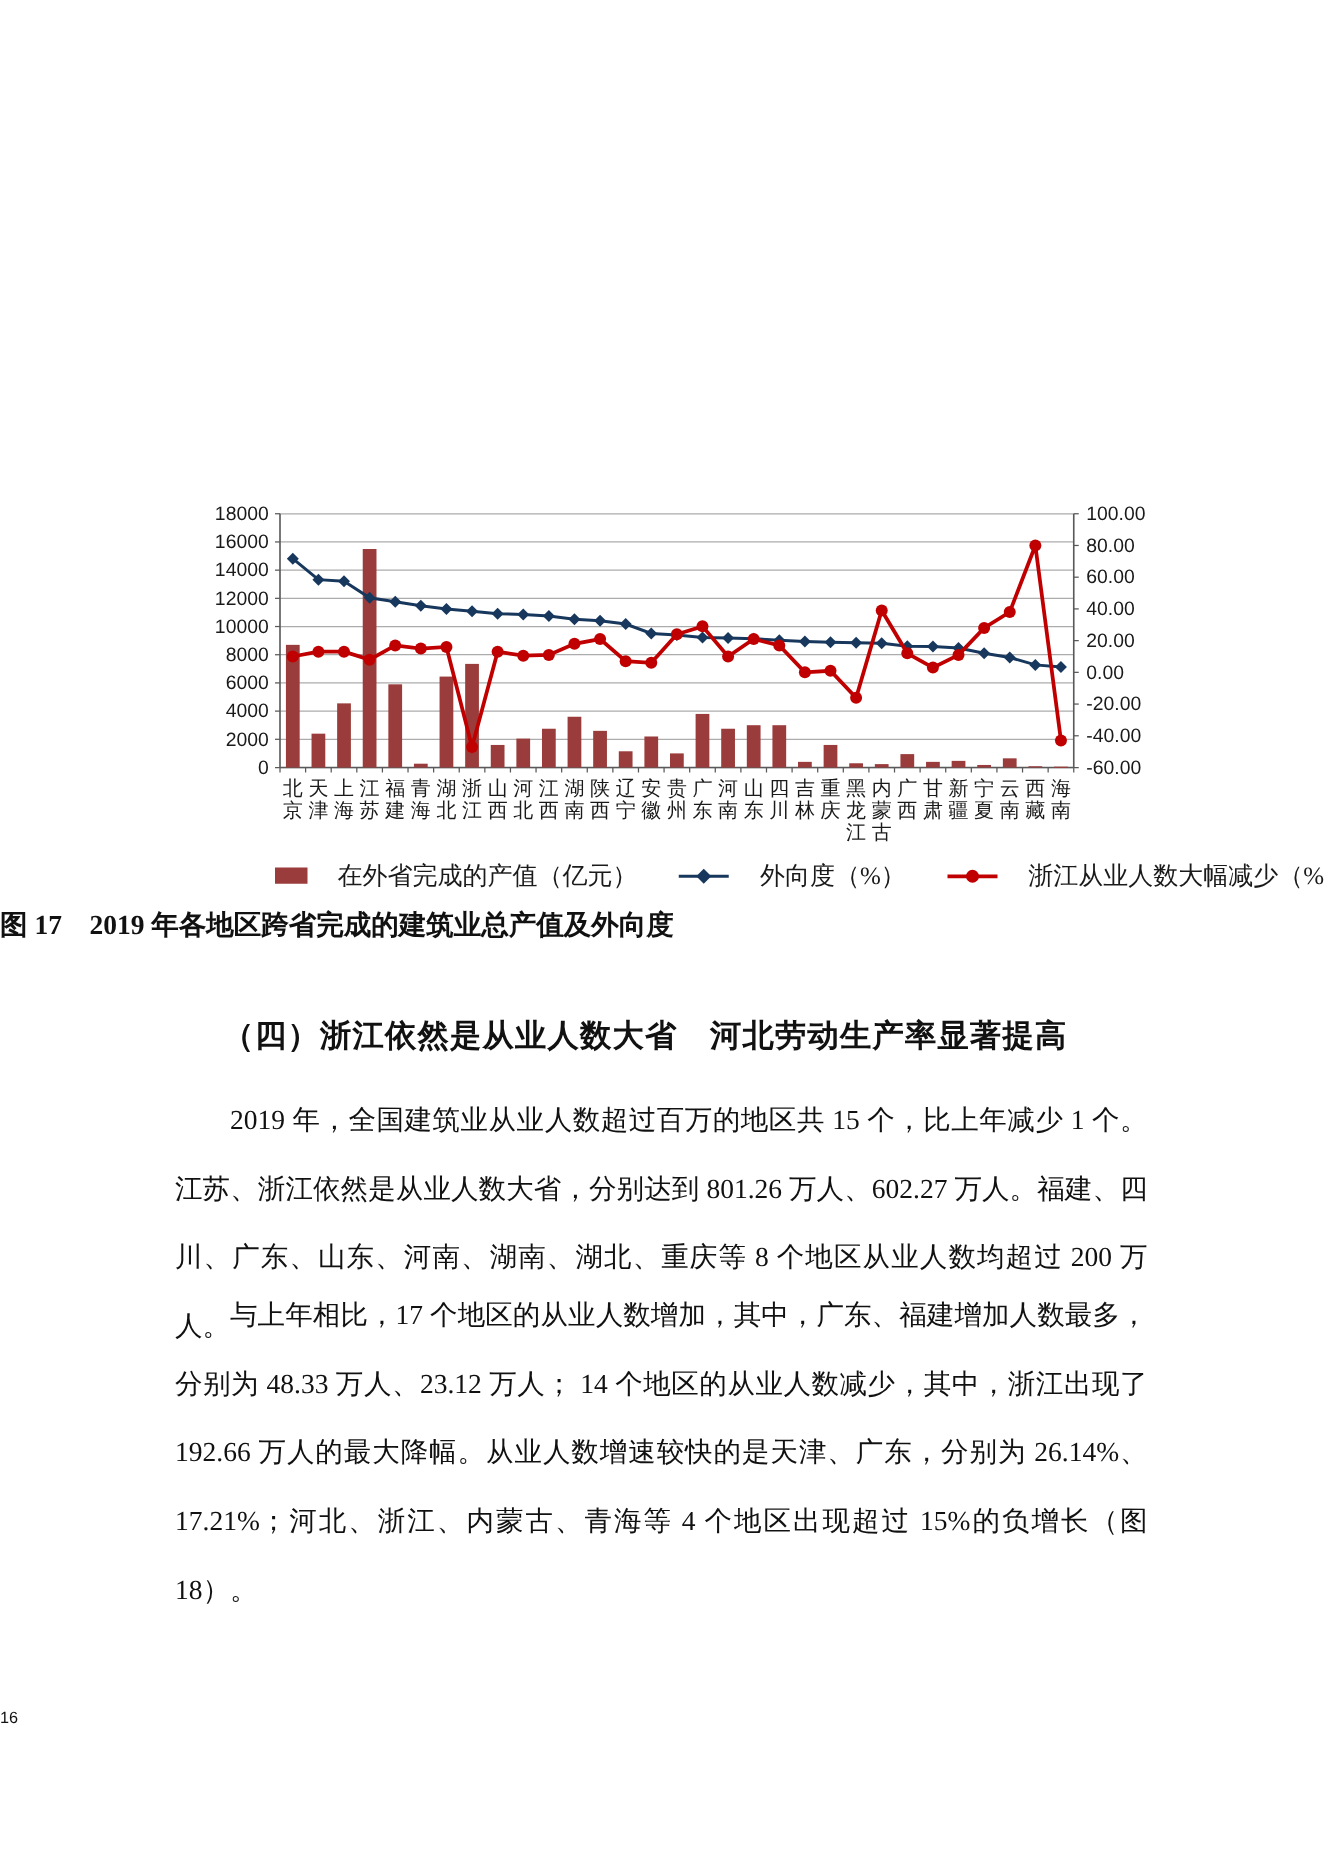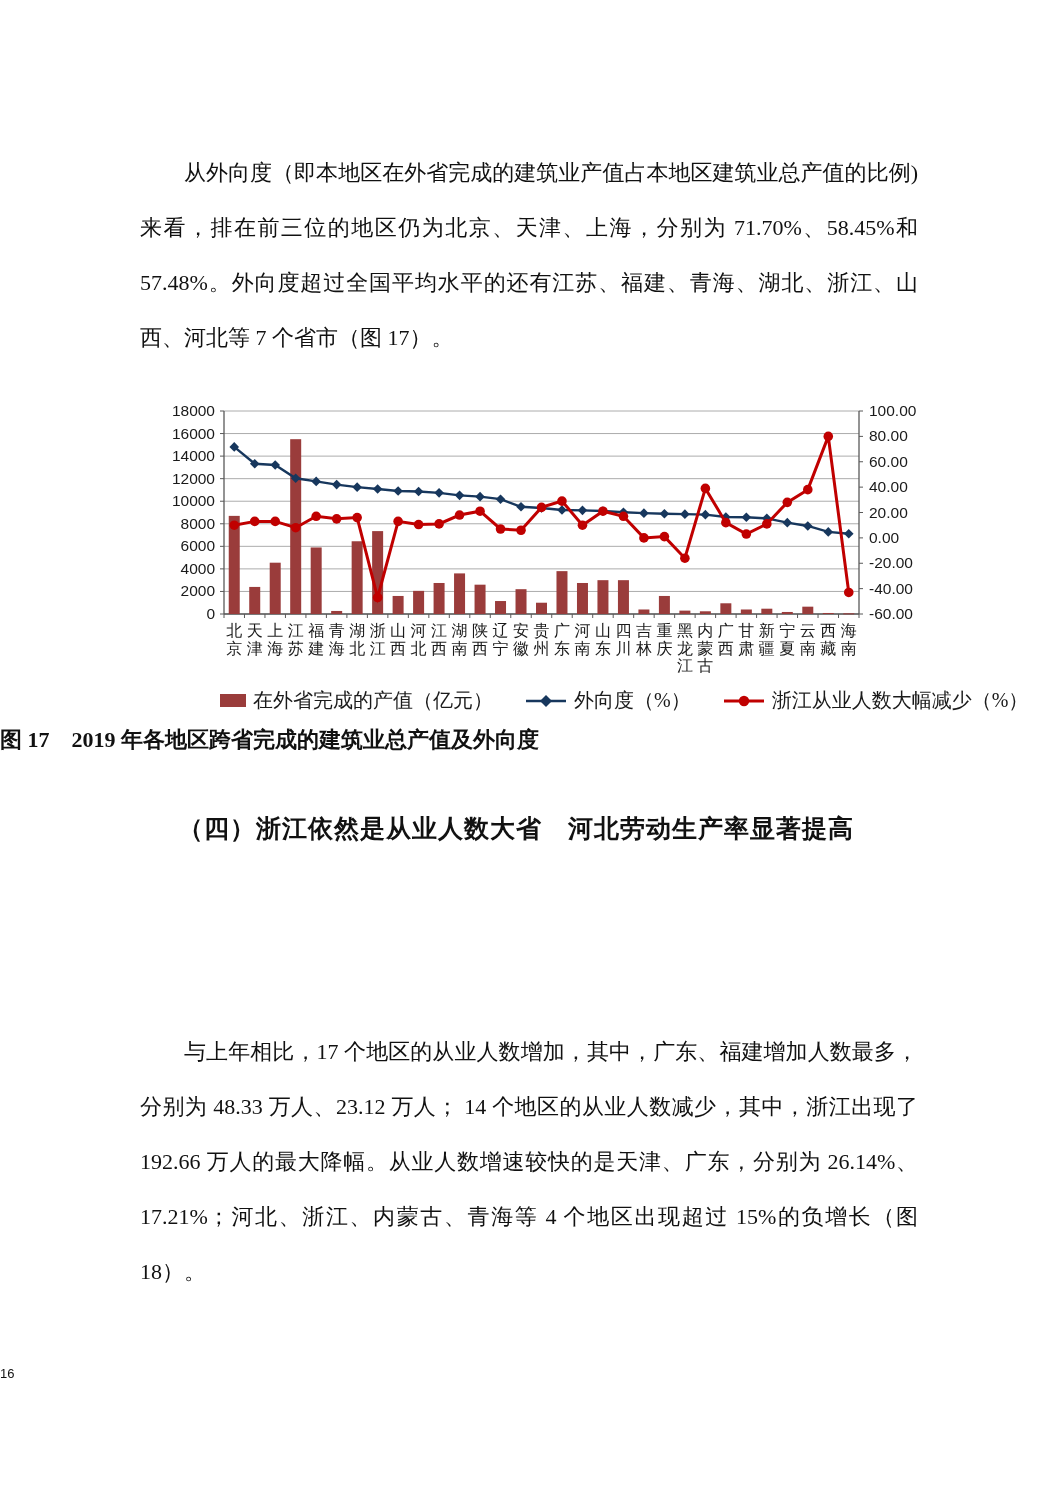--- a/index.html
+++ b/index.html
@@ -31,21 +31,21 @@
   .chart-box svg.main{display:block;}
   .axnum{font-family:"Liberation Sans",sans-serif;font-size:15.5px;fill:#1a1a1a;}
   .catlab{font-family:"Liberation Serif",serif;font-size:16px;fill:#1a1a1a;}
   .legend{
     display:flex;align-items:center;
     margin-left:56px;margin-top:6px;
     gap:32px;
     font-size:20px;color:#1a1a1a;
     white-space:nowrap;
   }
-  .legend-item{display:flex;align-items:center;gap:7px;}
+  .legend-item{display:flex;align-items:center;gap:24px;}
   .sw-bar{display:inline-block;width:26px;height:13px;background:#9A3C3B;}
   .fig-caption{
     position:absolute;
     left:0;top:725px;width:100%;
     text-align:left;
     font-size:22px;font-weight:bold;
     margin:0;
   }
   .section-heading{
     position:absolute;
@@ -60,21 +60,20 @@
     text-align:left;
     font-size:13px;
     font-family:Liberation Sans, sans-serif;
   }
 </style>
 </head>
 <body>
 
 <div class="page">
 
-  <p class="para" id="para1">从外向度（即本地区在外省完成的建筑业产值占本地区建筑业总产值的比例)来看，排在前三位的地区仍为北京、天津、上海，分别为 71.70%、58.45%和 57.48%。外向度超过全国平均水平的还有江苏、福建、青海、湖北、浙江、山西、河北等 7 个省市（图 17）。</p>
 
   <figure class="chart-box" style="margin:16px;">
     <svg class="main" id="chart-svg" width="800" height="282" viewBox="0 0 800 282">
         <line x1="60" y1="12" x2="695" y2="12" stroke="#ACACAC" stroke-width="1"></line>
         <line x1="60" y1="34.55555555555556" x2="695" y2="34.55555555555556" stroke="#ACACAC" stroke-width="1"></line>
         <line x1="60" y1="57.111111111111114" x2="695" y2="57.111111111111114" stroke="#ACACAC" stroke-width="1"></line>
         <line x1="60" y1="79.66666666666667" x2="695" y2="79.66666666666667" stroke="#ACACAC" stroke-width="1"></line>
         <line x1="60" y1="102.22222222222223" x2="695" y2="102.22222222222223" stroke="#ACACAC" stroke-width="1"></line>
         <line x1="60" y1="124.77777777777777" x2="695" y2="124.77777777777777" stroke="#ACACAC" stroke-width="1"></line>
         <line x1="60" y1="147.33333333333334" x2="695" y2="147.33333333333334" stroke="#ACACAC" stroke-width="1"></line>
@@ -300,18 +299,19 @@
         </svg>
         <span>浙江从业人数大幅减少（%）</span>
       </div>
     </div>
   </figure>
 
   <figcaption class="fig-caption">图 17　2019 年各地区跨省完成的建筑业总产值及外向度</figcaption>
 
   <h2 class="section-heading">（四）浙江依然是从业人数大省　河北劳动生产率显著提高</h2>
 
+  <p class="para" id="para2">2019 年，全国建筑业从业人数超过百万的地区共 15 个，比上年减少 1 个。江苏、浙江依然是从业人数大省，分别达到 801.26 万人、602.27 万人。福建、四川、广东、山东、河南、湖南、湖北、重庆等 8 个地区从业人数均超过 200 万人。</p>
 
   <p class="para" id="para3">与上年相比，17 个地区的从业人数增加，其中，广东、福建增加人数最多，分别为 48.33 万人、23.12 万人；  14 个地区的从业人数减少，其中，浙江出现了 192.66 万人的最大降幅。从业人数增速较快的是天津、广东，分别为 26.14%、17.21%；河北、浙江、内蒙古、青海等 4 个地区出现超过 15%的负增长（图 18）。</p>
 
   <div class="page-number">16</div>
 
 </div>
 
 </body></html>

